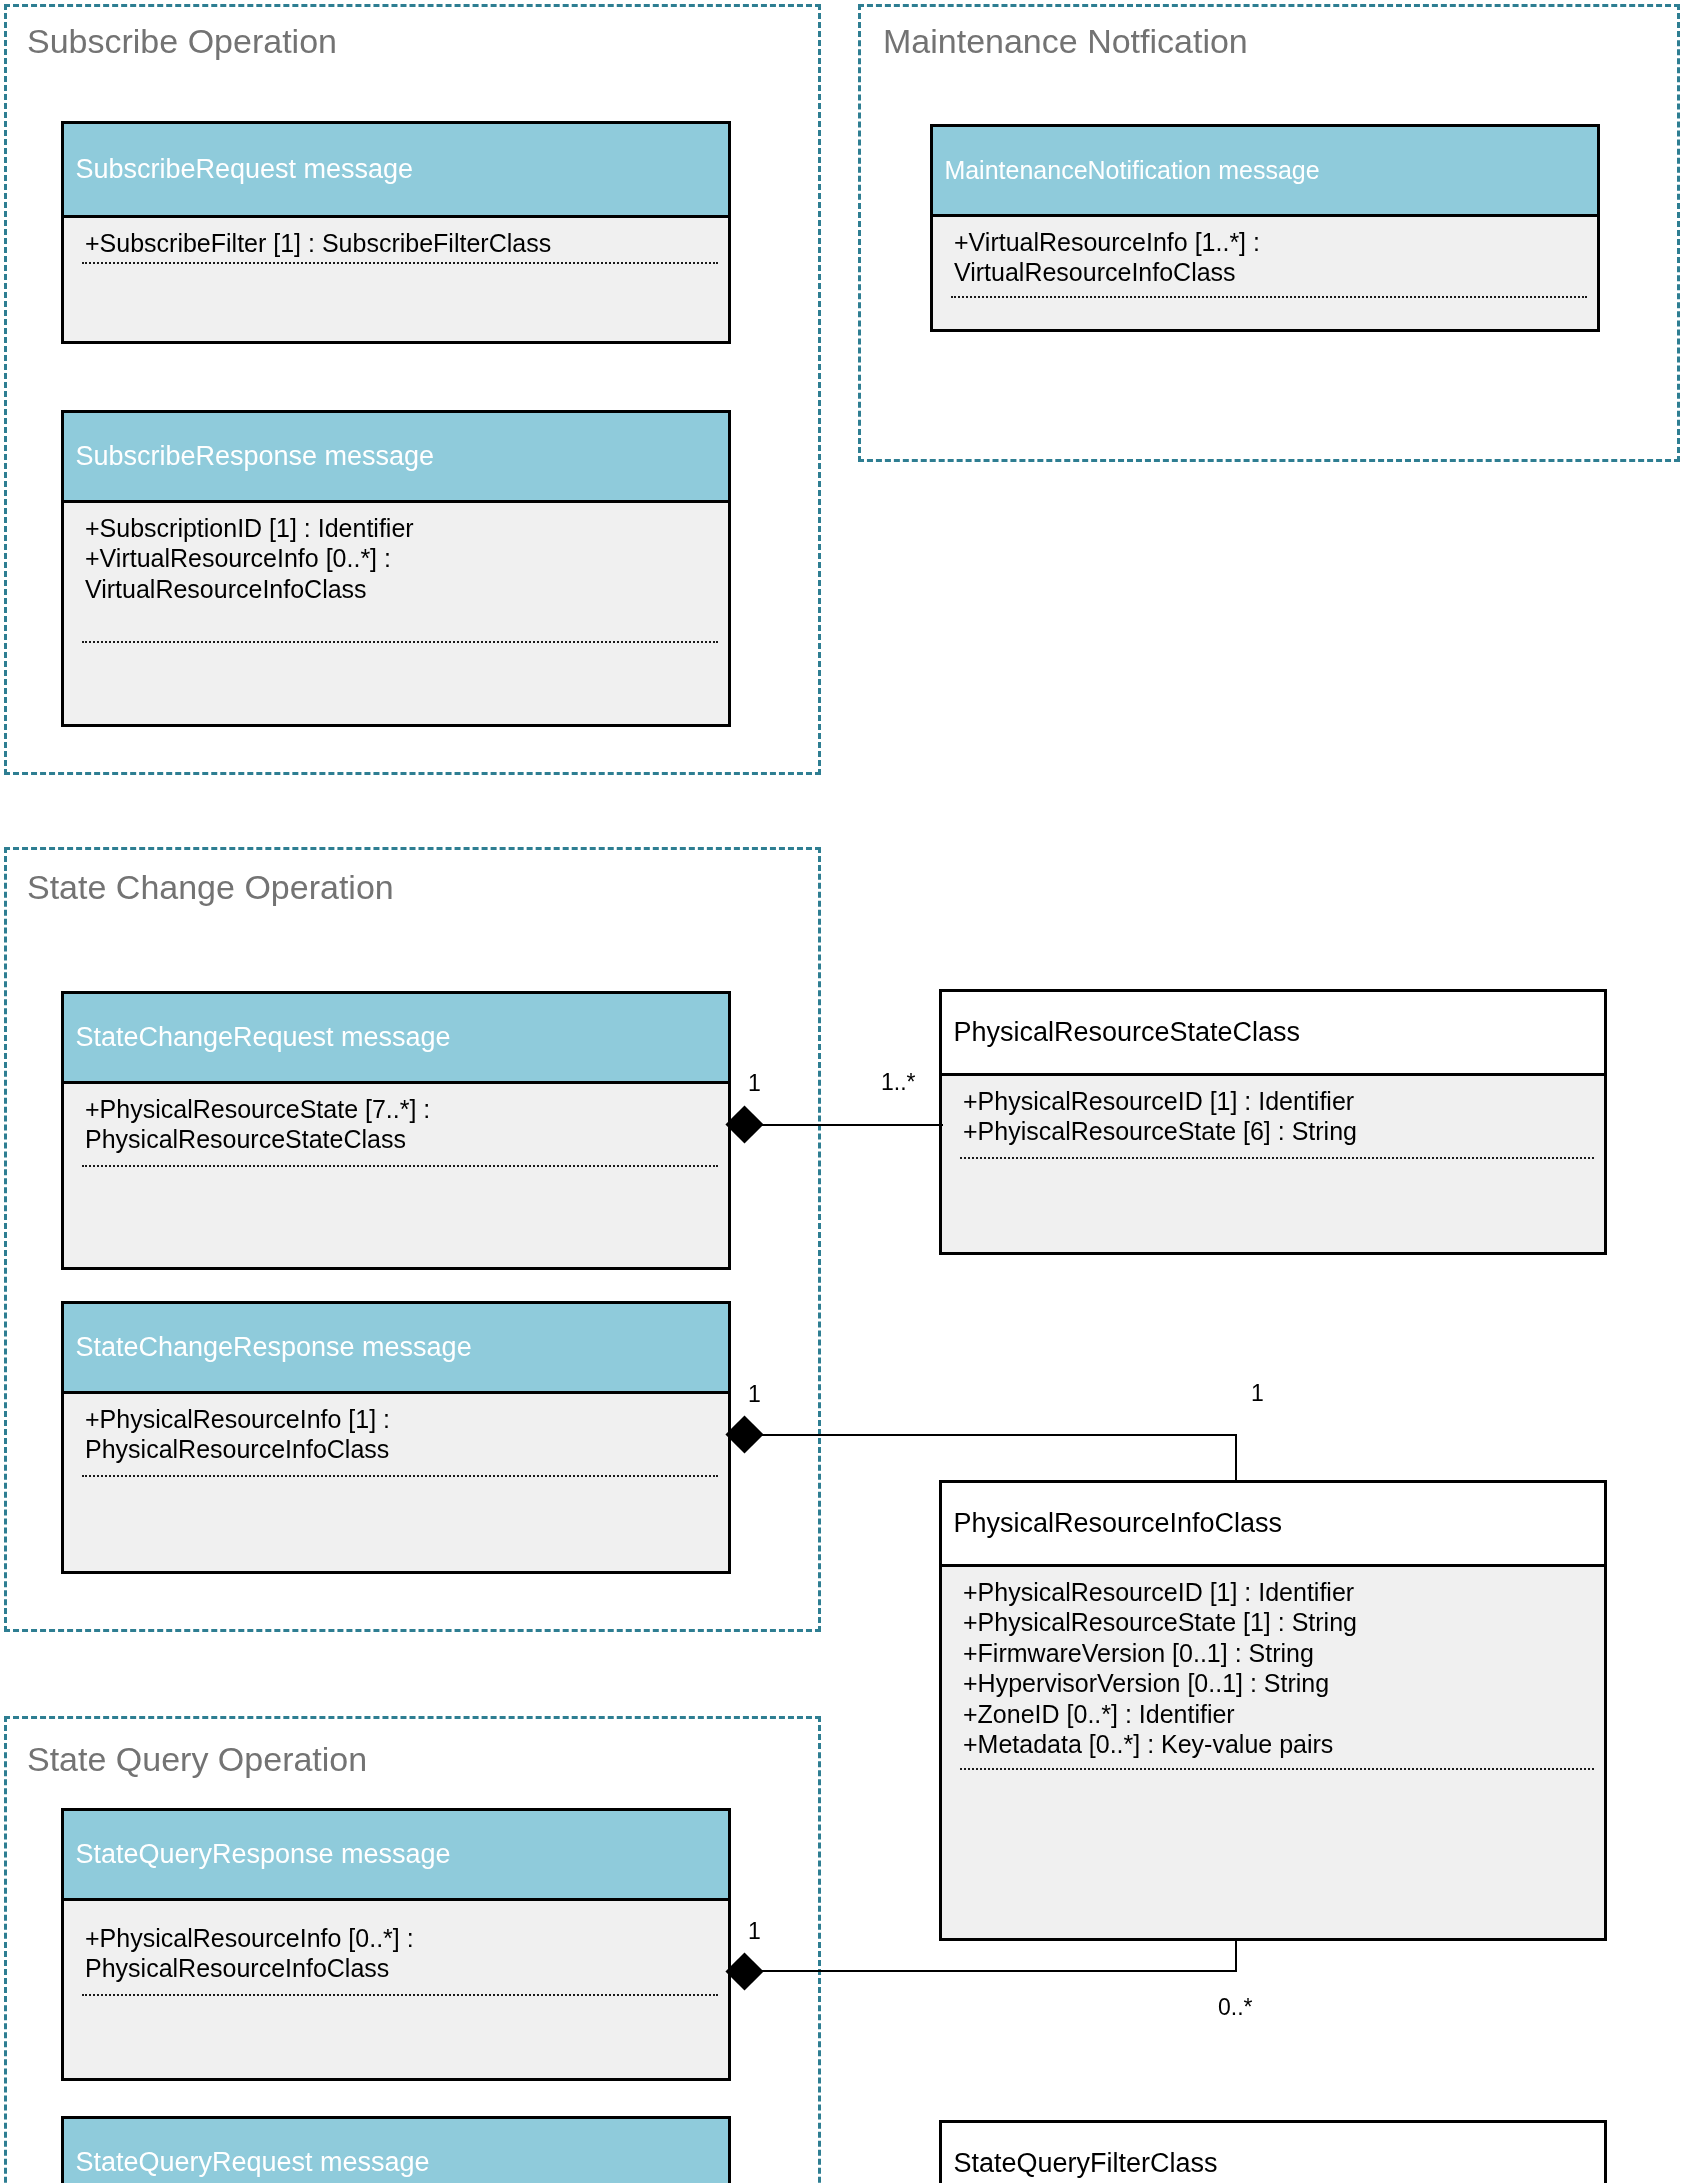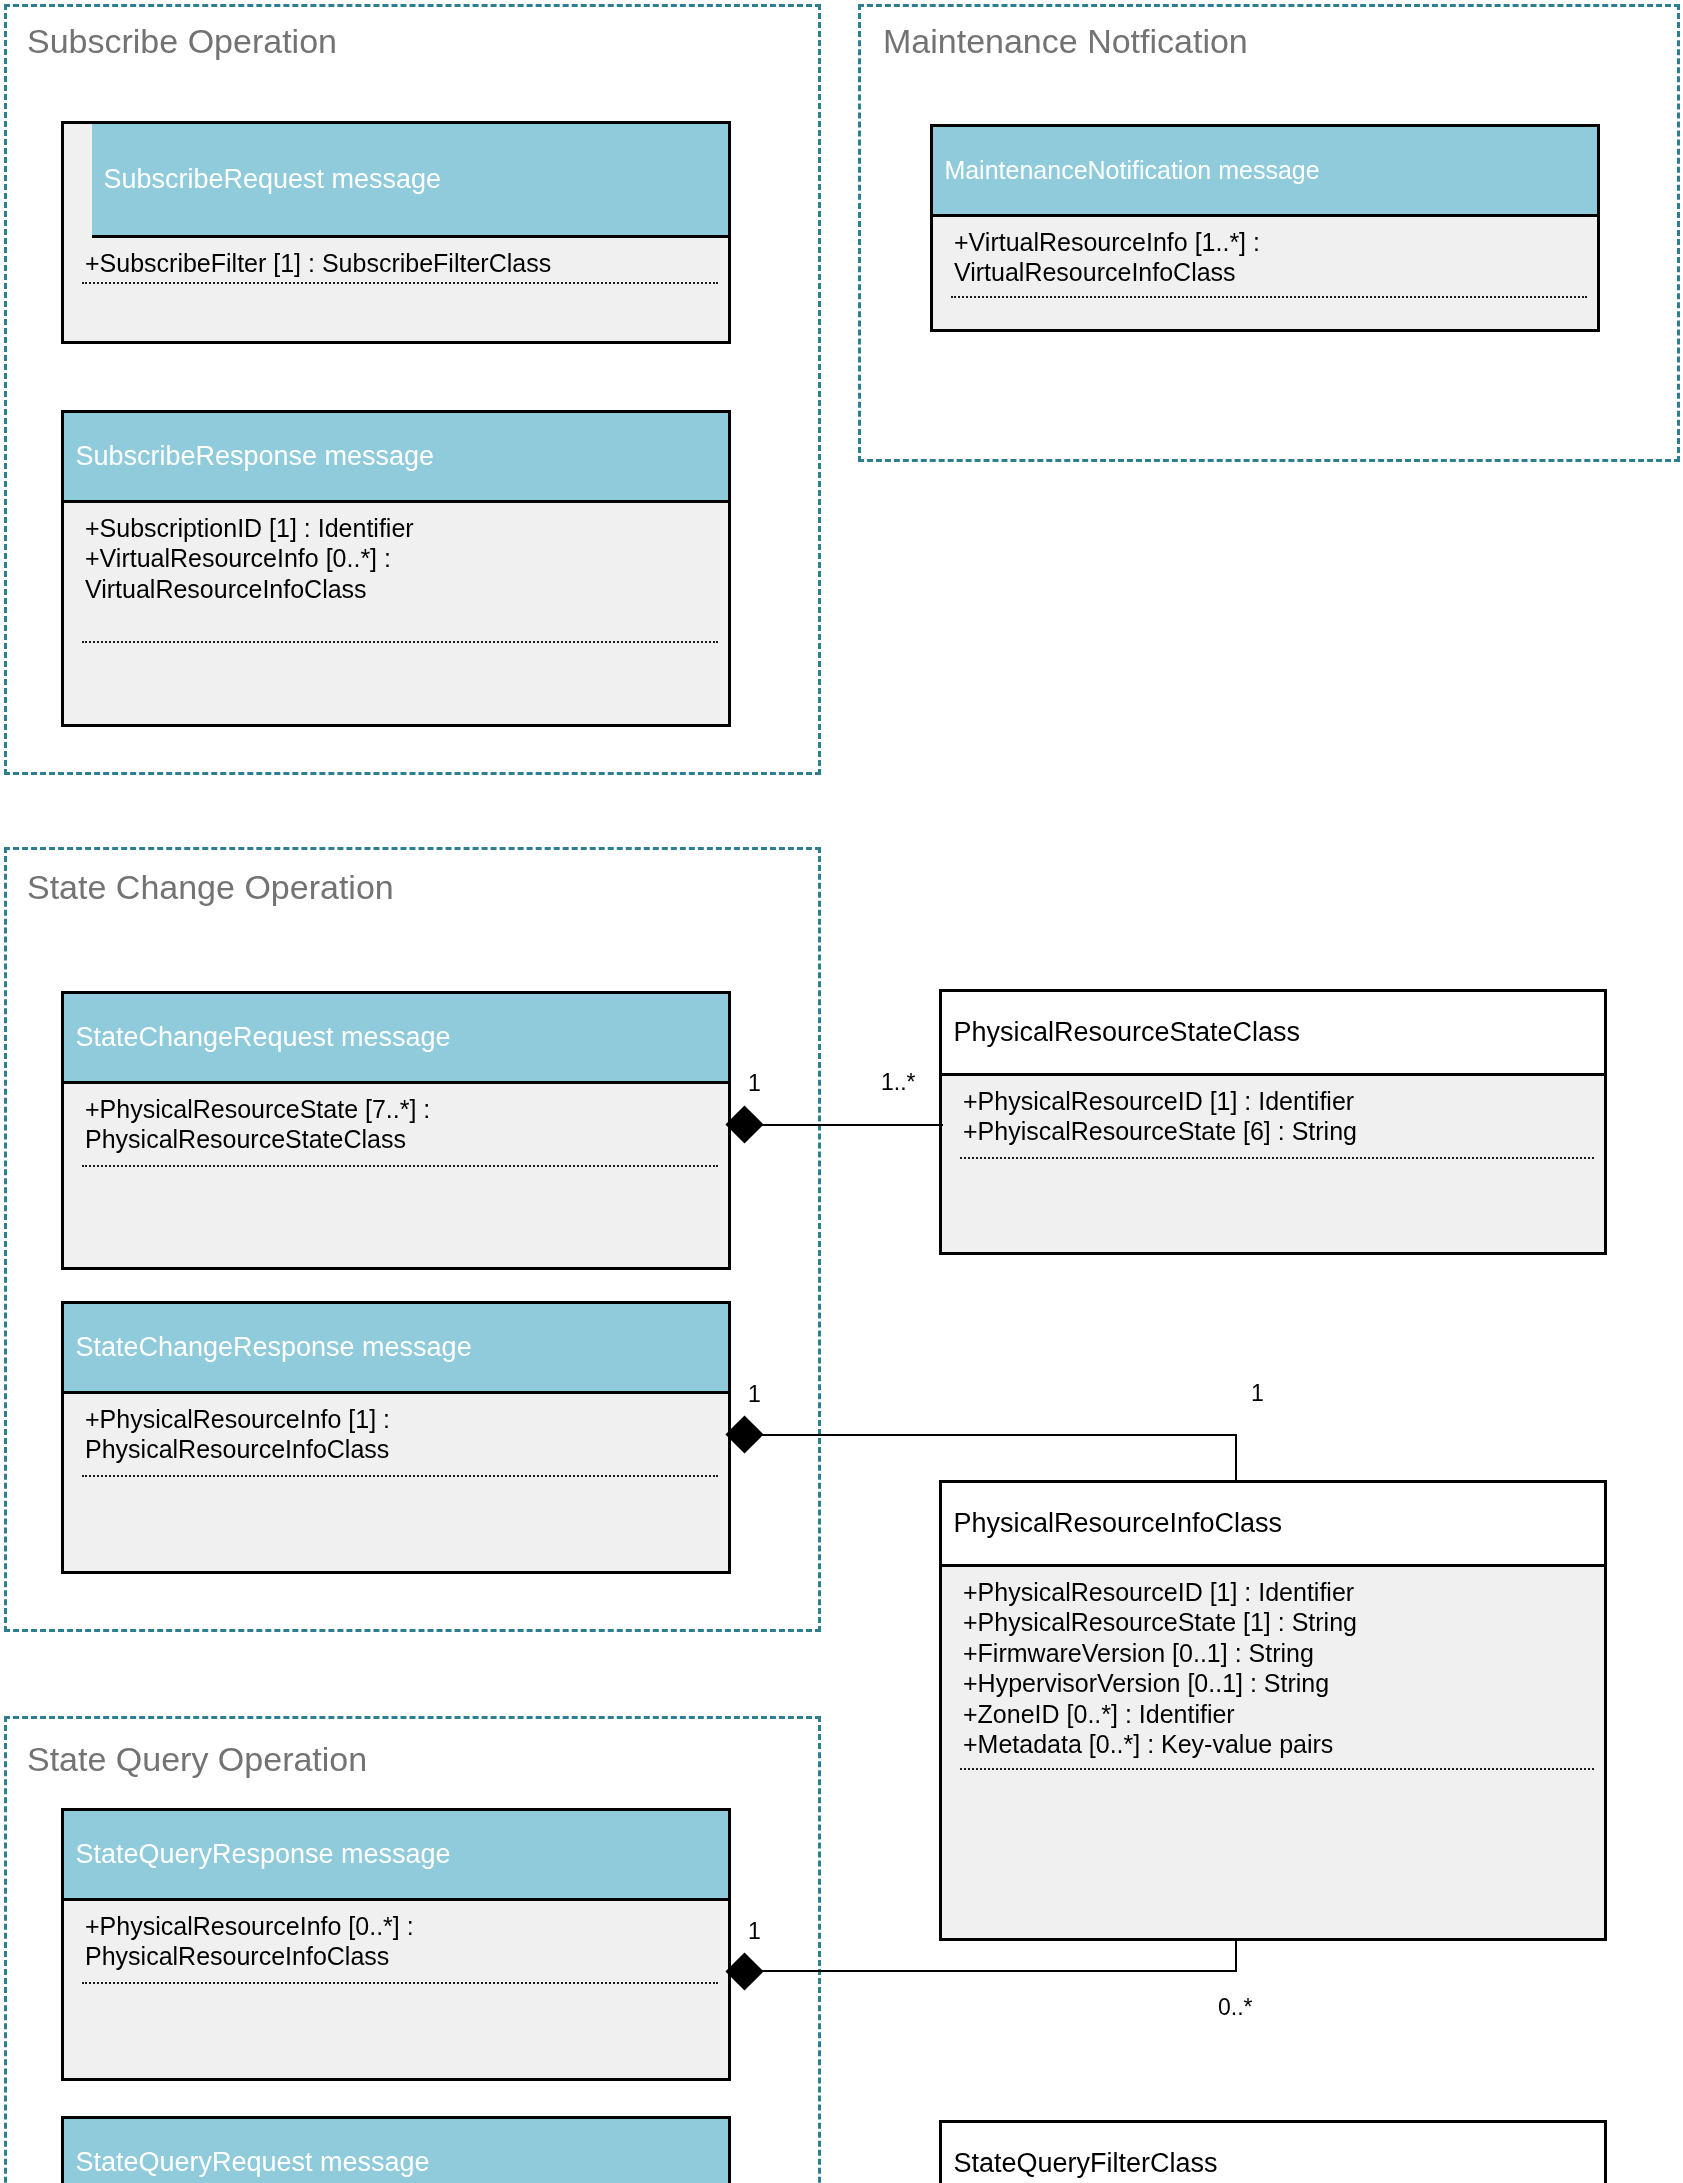--- a/index.html
+++ b/index.html
@@ -107,21 +107,21 @@
 </style>
 </head>
 <body>
 
 <div id="canvas">
 
   <div class="group" style="left:3.5px; top:3.5px; width:817px; height:771px;"></div>
   <div class="group-title" style="left:27px; top:24px;">Subscribe Operation</div>
 
   <div class="uml" style="left:61px; top:121px; width:670px; height:223px;">
-    <div class="uml-header msg" style="height:114px;margin-left:28px;">SubscribeRequest message</div>
+    <div class="uml-header msg" style="height:94px;">SubscribeRequest message</div>
     <div class="uml-body">
       <div class="attr">+SubscribeFilter [1] : SubscribeFilterClass</div>
       <div class="sep" style="top:44px;"></div>
     </div>
   </div>
 
   <div class="uml" style="left:61px; top:410px; width:670px; height:317px;">
     <div class="uml-header msg" style="height:90px;">SubscribeResponse message</div>
     <div class="uml-body">
       <div class="attr">+SubscriptionID [1] : Identifier</div>
@@ -160,21 +160,21 @@
     <div class="uml-body">
       <div class="attr">+PhysicalResourceInfo [1] :
 PhysicalResourceInfoClass</div>
       <div class="sep" style="top:81px;"></div>
     </div>
   </div>
 
   <div class="group" style="left:3.5px; top:1716px; width:817px; height:756px;"></div>
   <div class="group-title" style="left:27px; top:1742px;">State Query Operation</div>
 
-  <div class="uml" style="left:61px; top:1808px; width:670px; height:273px;">
+  <div class="uml" style="left:61px; top:1808px; width:670px; height:273px;gap:12px;">
     <div class="uml-header msg" style="height:90px;">StateQueryResponse message</div>
     <div class="uml-body">
       <div class="attr">+PhysicalResourceInfo [0..*] :
 PhysicalResourceInfoClass</div>
       <div class="sep" style="top:81px;"></div>
     </div>
   </div>
 
   <div class="uml" style="left:61px; top:2116px; width:670px; height:273px;">
     <div class="uml-header msg" style="height:90px;">StateQueryRequest message</div>

